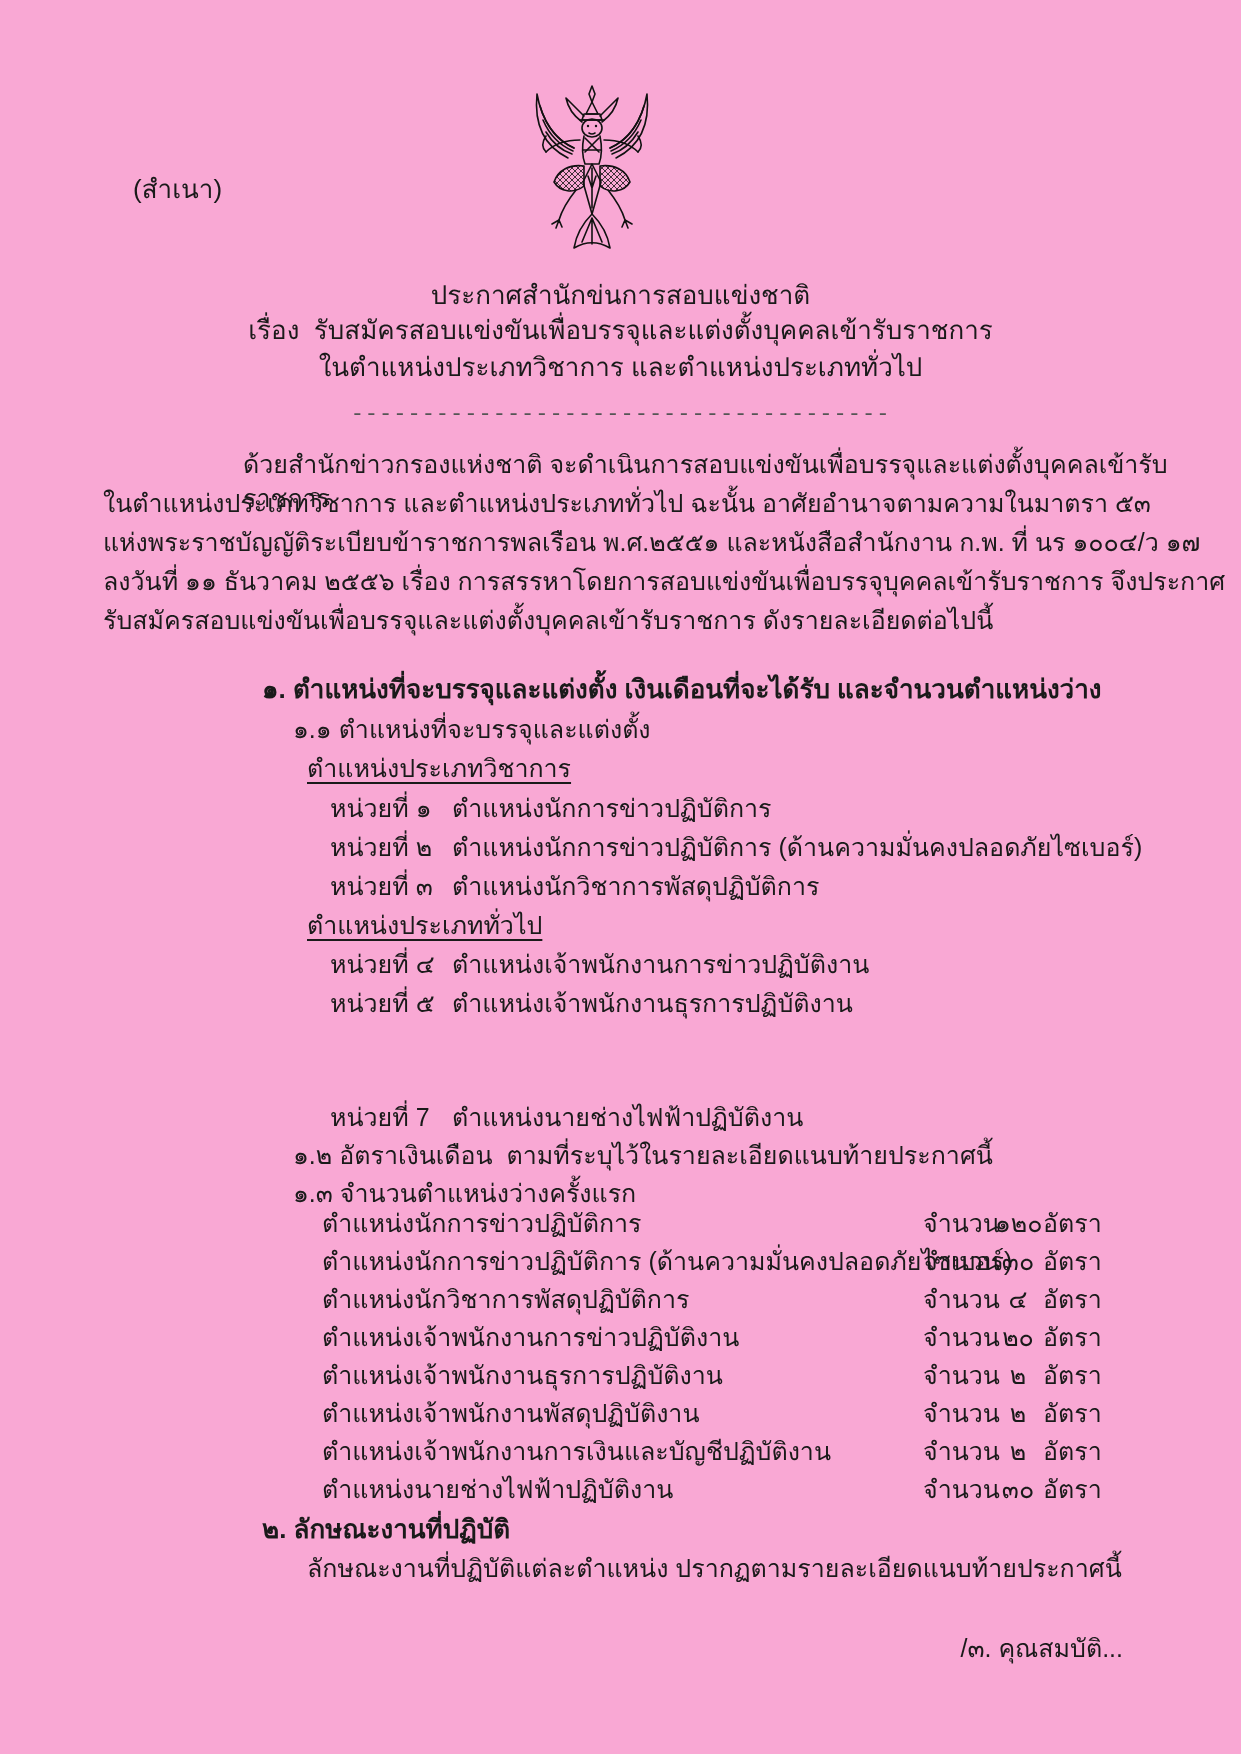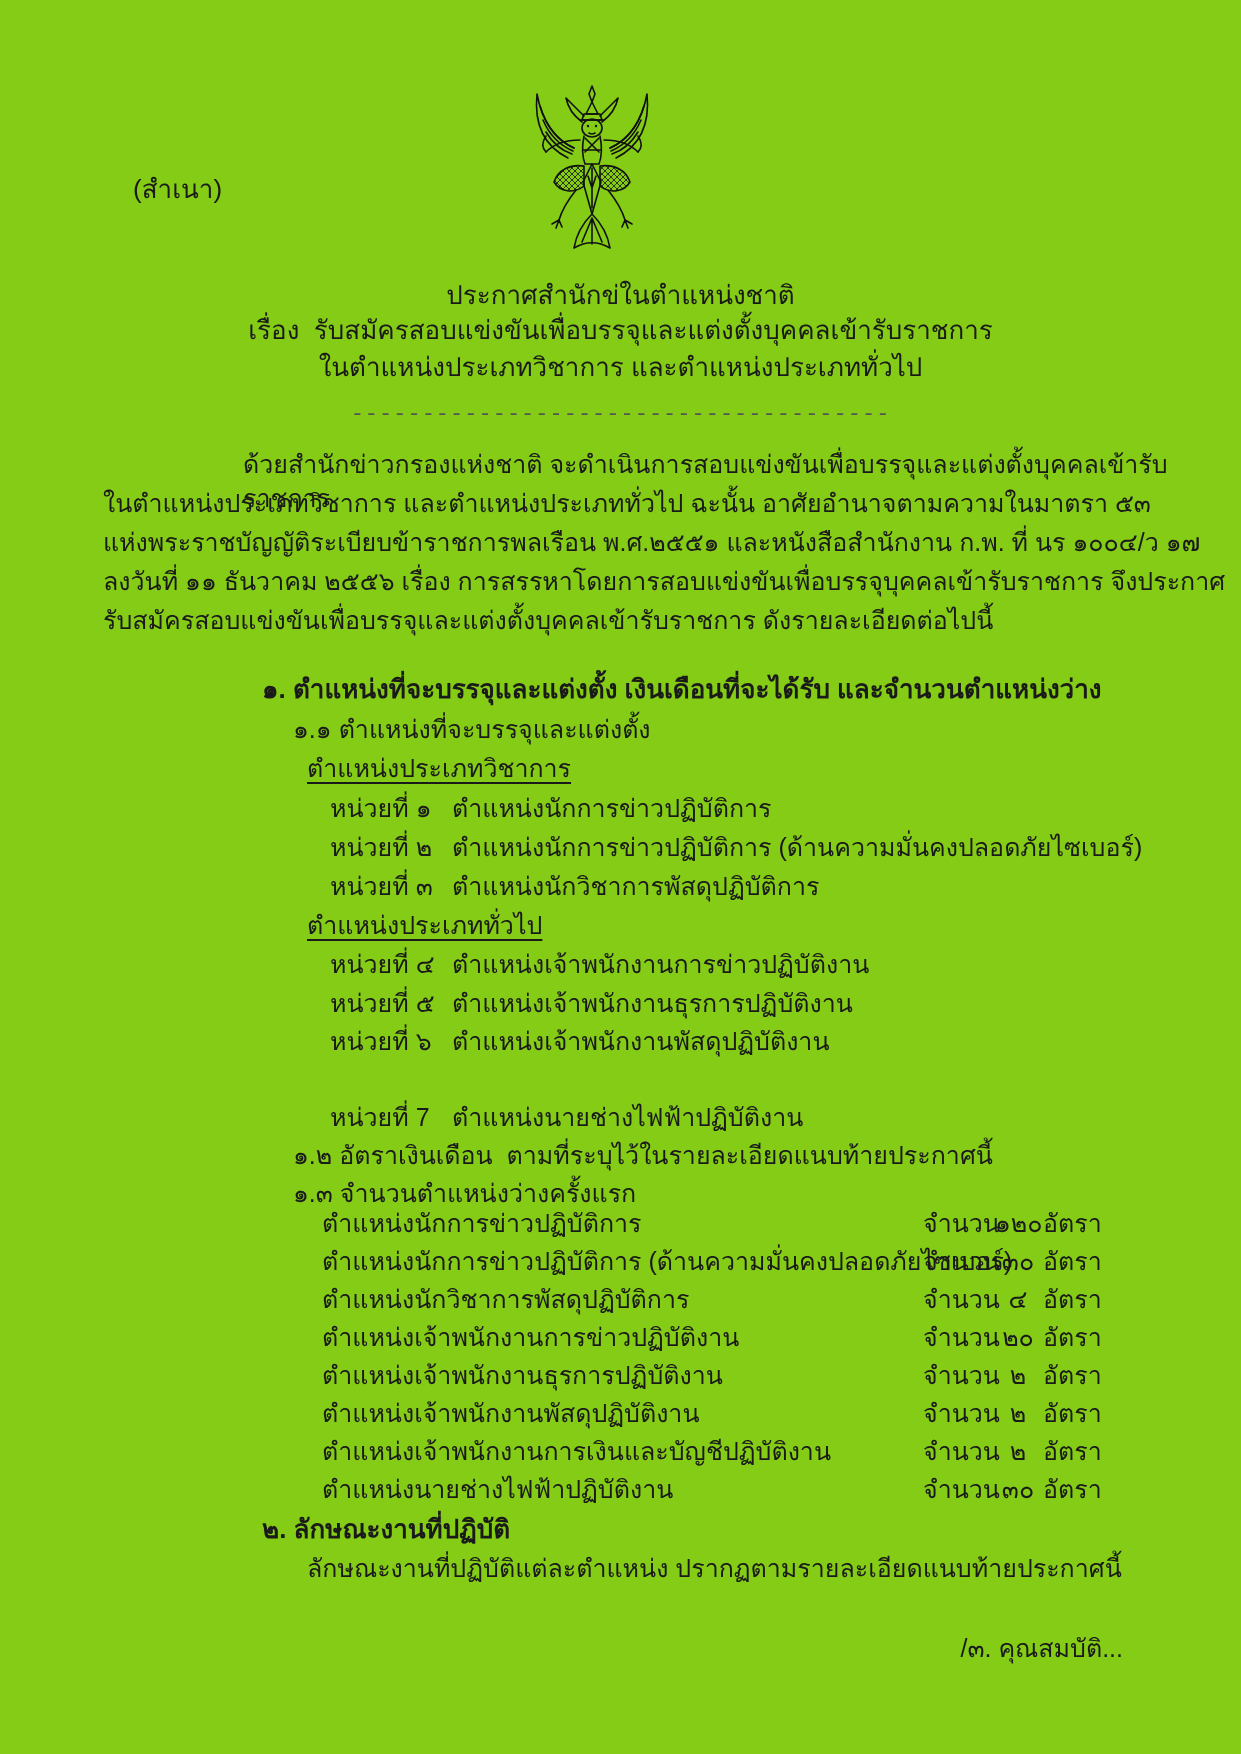--- a/index.html
+++ b/index.html
@@ -1,20 +1,20 @@
 <!DOCTYPE html>
 <html><head>
 <meta charset="utf-8">
 <style>
   html,body{margin:0;padding:0;background:#e8e8e8;}
   .page{
     position:relative;
     width:1241px;height:1754px;
     margin:0 auto;
-    background:#84cc16;
+    background:#f9a8d4;
     font-family:"Liberation Sans","DejaVu Sans",sans-serif;
     color:#1a1a1a;
     overflow:hidden;
   }
   .line{
     position:absolute;
     font-size:25px;
     line-height:34px;
     white-space:pre-wrap;
   }
@@ -101,21 +101,21 @@
       <path d="M64 106 C56 116 50 126 47 136"></path>
       <path d="M47 136 L40 140 M47 136 L44 144 M47 136 L50 143"></path>
       <path d="M96 106 C104 116 110 126 113 136"></path>
       <path d="M113 136 L120 140 M113 136 L116 144 M113 136 L110 143"></path>
 
       <path d="M80 130 C70 140 64 152 62 164 C74 157 86 157 98 164 C96 152 90 140 80 130 Z"></path>
       <path d="M80 134 L70 158 M80 134 V160 M80 134 L90 158"></path>
     </svg>
   </div>
 
-  <div class="line title-line" style="top:278px;">ประกาศสำนักข่ในตำแหน่งชาติ</div>
+  <div class="line title-line" style="top:278px;">ประกาศสำนักข่นการสอบแข่งชาติ</div>
   <div class="line title-line" style="top:313px;">เรื่อง  รับสมัครสอบแข่งขันเพื่อบรรจุและแต่งตั้งบุคคลเข้ารับราชการ</div>
   <div class="line title-line" style="top:350px;">ในตำแหน่งประเภทวิชาการ และตำแหน่งประเภททั่วไป</div>
 
   <div class="line separator" style="top:398px;">--------------------------------------</div>
 
   <div class="line" style="left:243px;top:447px;">ด้วยสำนักข่าวกรองแห่งชาติ จะดำเนินการสอบแข่งขันเพื่อบรรจุและแต่งตั้งบุคคลเข้ารับราชการ</div>
   <div class="line" style="left:103px;top:486px;">ในตำแหน่งประเภทวิชาการ และตำแหน่งประเภททั่วไป ฉะนั้น อาศัยอำนาจตามความในมาตรา ๕๓</div>
   <div class="line" style="left:103px;top:525px;">แห่งพระราชบัญญัติระเบียบข้าราชการพลเรือน พ.ศ.๒๕๕๑ และหนังสือสำนักงาน ก.พ. ที่ นร ๑๐๐๔/ว ๑๗</div>
   <div class="line" style="left:103px;top:564px;">ลงวันที่ ๑๑ ธันวาคม ๒๕๕๖ เรื่อง การสรรหาโดยการสอบแข่งขันเพื่อบรรจุบุคคลเข้ารับราชการ จึงประกาศ</div>
   <div class="line" style="left:103px;top:603px;">รับสมัครสอบแข่งขันเพื่อบรรจุและแต่งตั้งบุคคลเข้ารับราชการ ดังรายละเอียดต่อไปนี้</div>
@@ -134,23 +134,20 @@
     <span class="unit-no">หน่วยที่ ๓</span><span>ตำแหน่งนักวิชาการพัสดุปฏิบัติการ</span>
   </div>
 
   <div class="line underline" style="left:307px;top:908px;">ตำแหน่งประเภททั่วไป</div>
 
   <div class="unit-row" style="top:947px;">
     <span class="unit-no">หน่วยที่ ๔</span><span>ตำแหน่งเจ้าพนักงานการข่าวปฏิบัติงาน</span>
   </div>
   <div class="unit-row" style="top:986px;">
     <span class="unit-no">หน่วยที่ ๕</span><span>ตำแหน่งเจ้าพนักงานธุรการปฏิบัติงาน</span>
-  </div>
-  <div class="unit-row" style="top:1024px;">
-    <span class="unit-no">หน่วยที่ ๖</span><span>ตำแหน่งเจ้าพนักงานพัสดุปฏิบัติงาน</span>
   </div>
   <div class="unit-row" style="top:1100px;">
     <span class="unit-no">หน่วยที่ 7</span><span>ตำแหน่งนายช่างไฟฟ้าปฏิบัติงาน</span>
   </div>
 
   <div class="line" style="left:293px;top:1138px;">๑.๒ อัตราเงินเดือน  ตามที่ระบุไว้ในรายละเอียดแนบท้ายประกาศนี้</div>
   <div class="line" style="left:293px;top:1176px;">๑.๓ จำนวนตำแหน่งว่างครั้งแรก</div>
 
   <div class="vac-row" style="top:1206px;">
     <span class="vac-name">ตำแหน่งนักการข่าวปฏิบัติการ</span>

